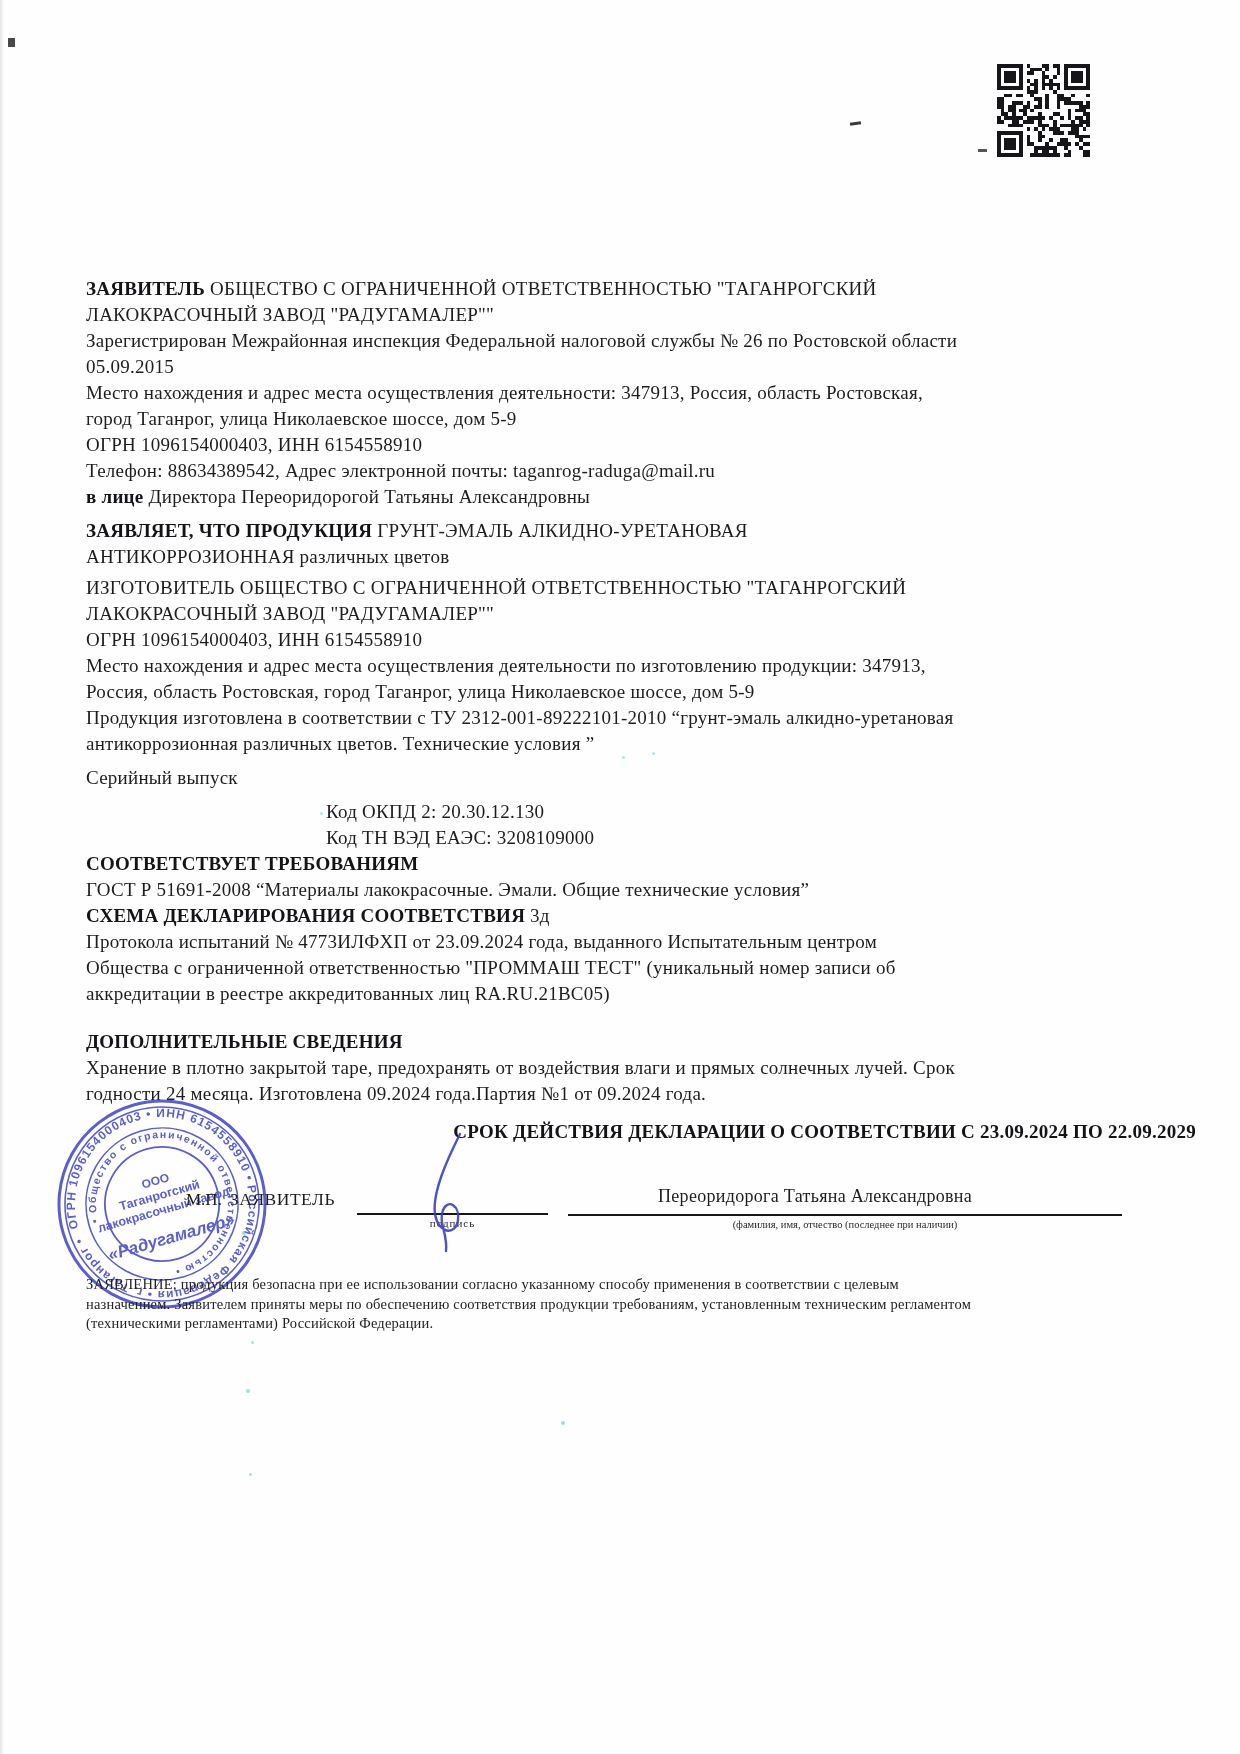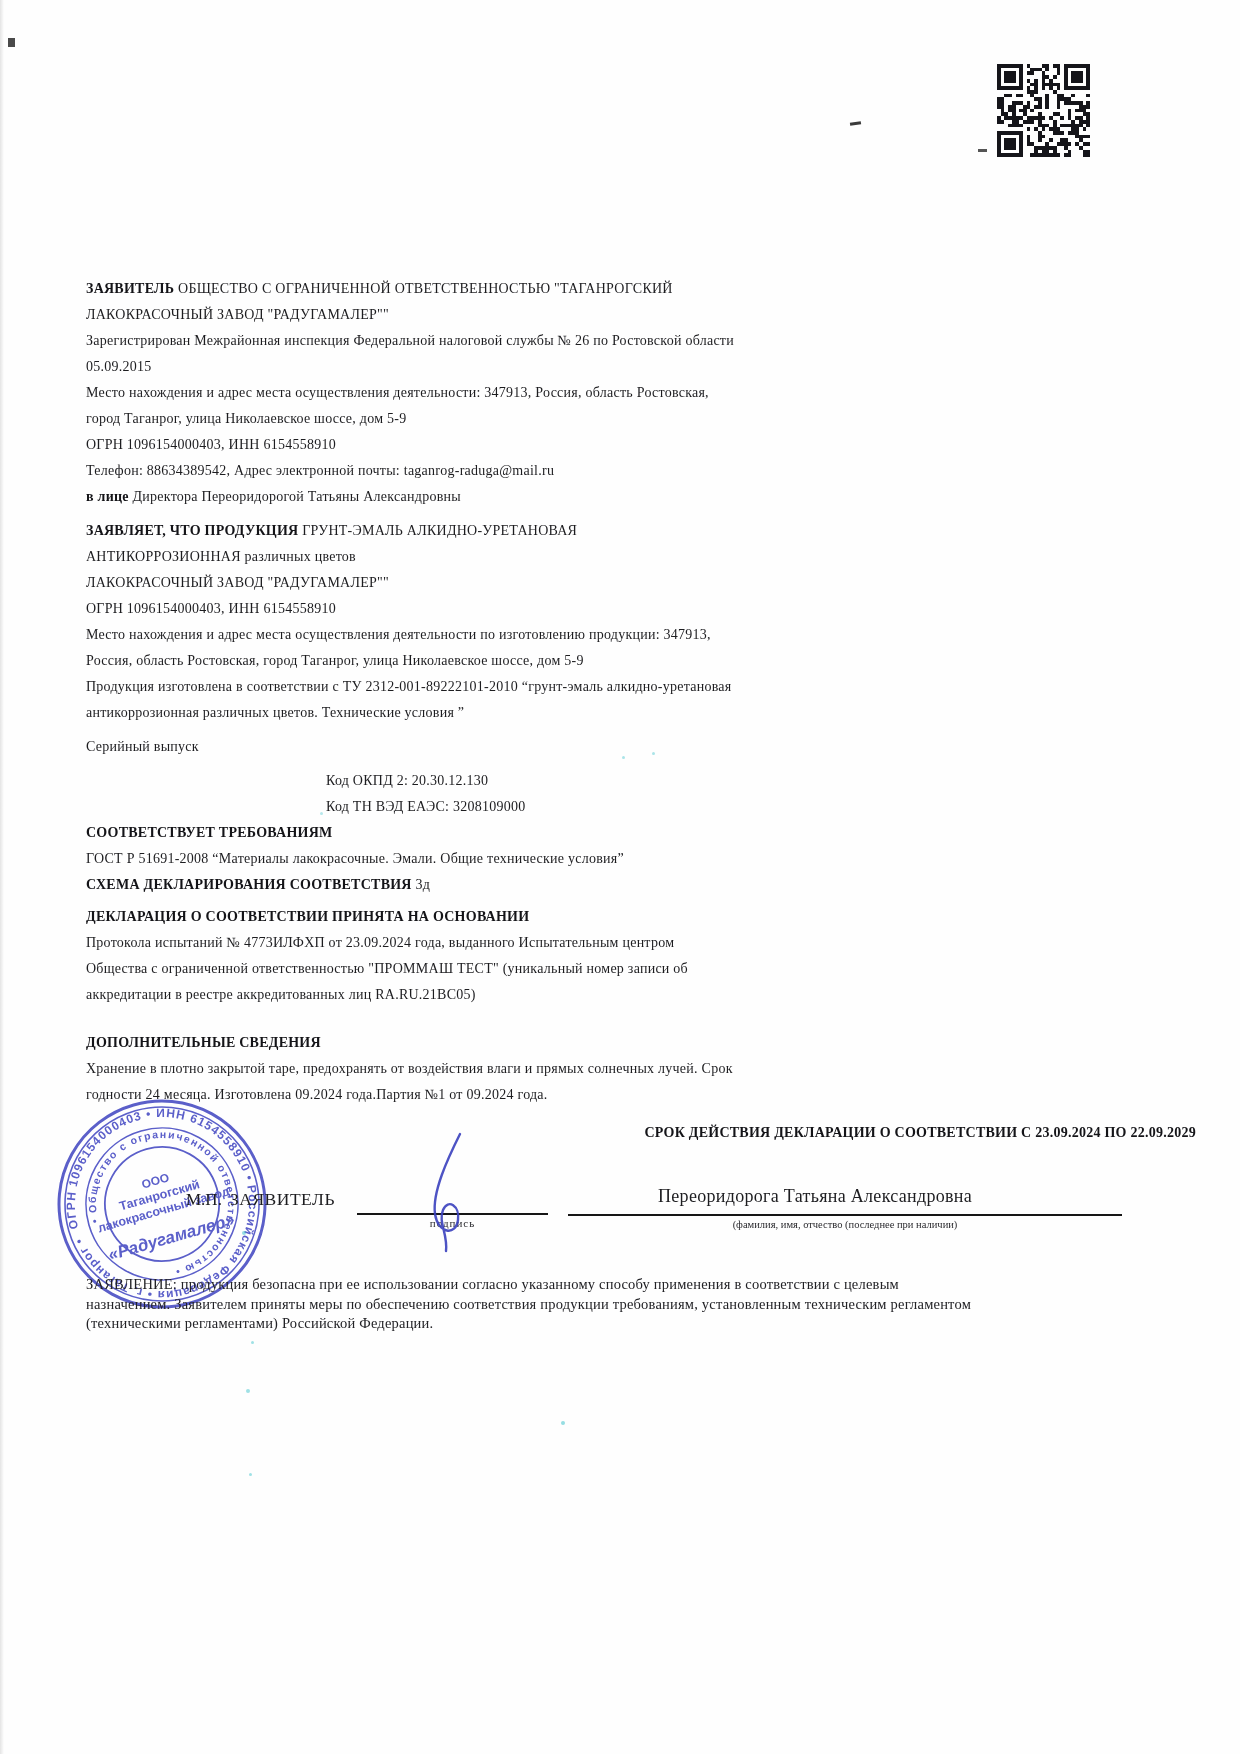--- a/index.html
+++ b/index.html
@@ -11,21 +11,21 @@
   
   #page::before{content:"";position:absolute;left:0;top:0;width:4px;height:100%;
     background:linear-gradient(to right,rgba(0,0,0,.10),rgba(0,0,0,0));}
   #title{
     position:absolute;left:86px;top:160px;width:810px;text-align:center;
     font-weight:700;font-size:20.5px;line-height:28px;color:#101014;letter-spacing:.3px;
   }
   #qr{position:absolute;left:997px;top:64px;}
   #doc-body{
     position:absolute;left:86px;top:276px;width:1110px;
-    font-size:14px;line-height:26px;letter-spacing:.25px;
+    font-size:19px;line-height:26px;letter-spacing:.25px;
   }
   .line{white-space:nowrap;}
   .b{font-weight:700;color:#141418;}
   
   .abs{position:absolute;}
   #mp-mark{left:186px;top:1190px;font-size:17px;}
   #declarant-label{left:230px;top:1189px;font-size:17.5px;letter-spacing:.5px;}
   .sig-line{border-top:2px solid #161616;height:0;}
   #sig-line1{left:357px;top:1213px;width:191px;}
   #sig-caption{left:357px;top:1217px;width:191px;text-align:center;font-size:11px;letter-spacing:1px;color:#2a2a2e;}
@@ -377,33 +377,33 @@
       <div class="line"><span>ЛАКОКРАСОЧНЫЙ ЗАВОД "РАДУГАМАЛЕР""</span></div>
       <div class="line"><span>Зарегистрирован Межрайонная инспекция Федеральной налоговой службы № 26 по Ростовской области</span></div>
       <div class="line"><span>05.09.2015</span></div>
       <div class="line"><span>Место нахождения и адрес места осуществления деятельности: 347913, Россия, область Ростовская,</span></div>
       <div class="line"><span>город Таганрог, улица Николаевское шоссе, дом 5-9</span></div>
       <div class="line"><span>ОГРН 1096154000403, ИНН 6154558910</span></div>
       <div class="line"><span>Телефон: 88634389542, Адрес электронной почты: taganrog-raduga@mail.ru</span></div>
       <div class="line"><span class="b">в лице </span><span>Директора Переоридорогой Татьяны Александровны</span></div>
       <div class="line" style="margin-top: 8px; font-family: Liberation Serif, serif;"><span class="b">ЗАЯВЛЯЕТ, ЧТО ПРОДУКЦИЯ </span><span>ГРУНТ-ЭМАЛЬ АЛКИДНО-УРЕТАНОВАЯ</span></div>
       <div class="line"><span>АНТИКОРРОЗИОННАЯ различных цветов</span></div>
+      <div class="line" style="margin-top: 5px;"><span>ИЗГОТОВИТЕЛЬ ОБЩЕСТВО С ОГРАНИЧЕННОЙ ОТВЕТСТВЕННОСТЬЮ "ТАГАНРОГСКИЙ</span></div>
       <div class="line"><span>ЛАКОКРАСОЧНЫЙ ЗАВОД "РАДУГАМАЛЕР""</span></div>
       <div class="line"><span>ОГРН 1096154000403, ИНН 6154558910</span></div>
       <div class="line"><span>Место нахождения и адрес места осуществления деятельности по изготовлению продукции: 347913,</span></div>
       <div class="line"><span>Россия, область Ростовская, город Таганрог, улица Николаевское шоссе, дом 5-9</span></div>
       <div class="line"><span>Продукция изготовлена в соответствии с ТУ 2312-001-89222101-2010 “грунт-эмаль алкидно-уретановая</span></div>
       <div class="line"><span>антикоррозионная различных цветов. Технические условия ”</span></div>
       <div class="line" style="margin-top: 8px;"><span>Серийный выпуск</span></div>
       <div class="line" style="padding-left: 240px; margin-top: 8px;"><span>Код ОКПД 2: 20.30.12.130</span></div>
       <div class="line" style="padding-left: 240px;"><span>Код ТН ВЭД ЕАЭС: 3208109000</span></div>
       <div class="line"><span class="b">СООТВЕТСТВУЕТ ТРЕБОВАНИЯМ</span></div>
       <div class="line"><span>ГОСТ Р 51691-2008 “Материалы лакокрасочные. Эмали. Общие технические условия”</span></div>
       <div class="line"><span class="b">СХЕМА ДЕКЛАРИРОВАНИЯ СООТВЕТСТВИЯ </span><span>3д</span></div>
-      <div class="line" style="margin-top: 6px;"><span class="b">ДЕКЛАРАЦИЯ О СООТВЕТСТВИИ ПРИНЯТА НА ОСНОВАНИИ</span></div>
       <div class="line"><span>Протокола испытаний № 4773ИЛФХП от 23.09.2024 года, выданного Испытательным центром</span></div>
       <div class="line"><span>Общества с ограниченной ответственностью "ПРОММАШ ТЕСТ" (уникальный номер записи об</span></div>
       <div class="line"><span>аккредитации в реестре аккредитованных лиц RA.RU.21BC05)</span></div>
       <div class="line" style="margin-top: 22px;"><span class="b">ДОПОЛНИТЕЛЬНЫЕ СВЕДЕНИЯ</span></div>
       <div class="line"><span>Хранение в плотно закрытой таре, предохранять от воздействия влаги и прямых солнечных лучей. Срок</span></div>
       <div class="line"><span>годности 24 месяца. Изготовлена 09.2024 года.Партия №1 от 09.2024 года.</span></div>
       <div class="line" style="margin-top: 12px; text-align: right;"><span class="b">СРОК ДЕЙСТВИЯ ДЕКЛАРАЦИИ О СООТВЕТСТВИИ С 23.09.2024 ПО 22.09.2029</span></div>
     </div>
 
   <svg id="stamp" width="212" height="212" viewBox="0 0 212 212" xmlns:xlink="http://www.w3.org/1999/xlink">

